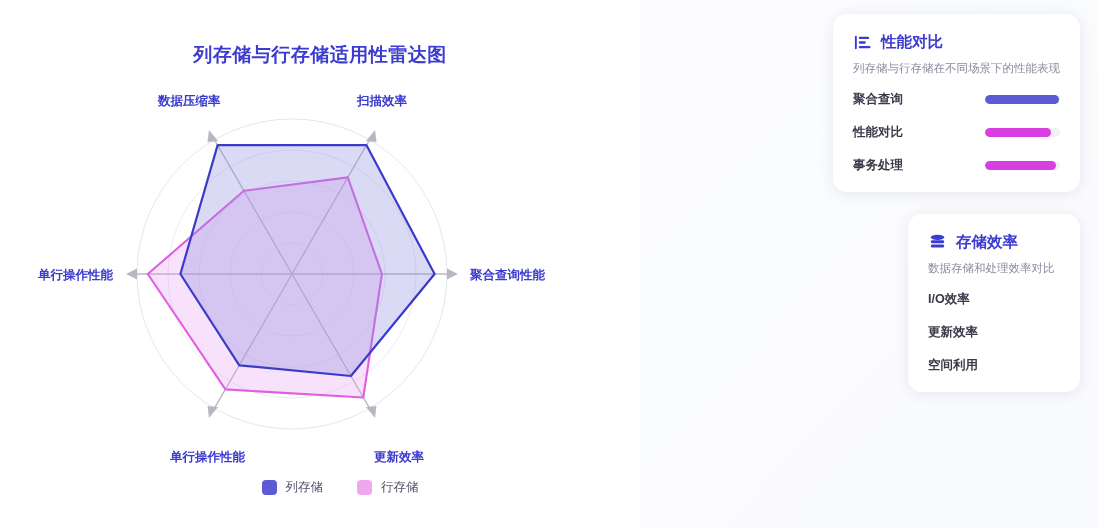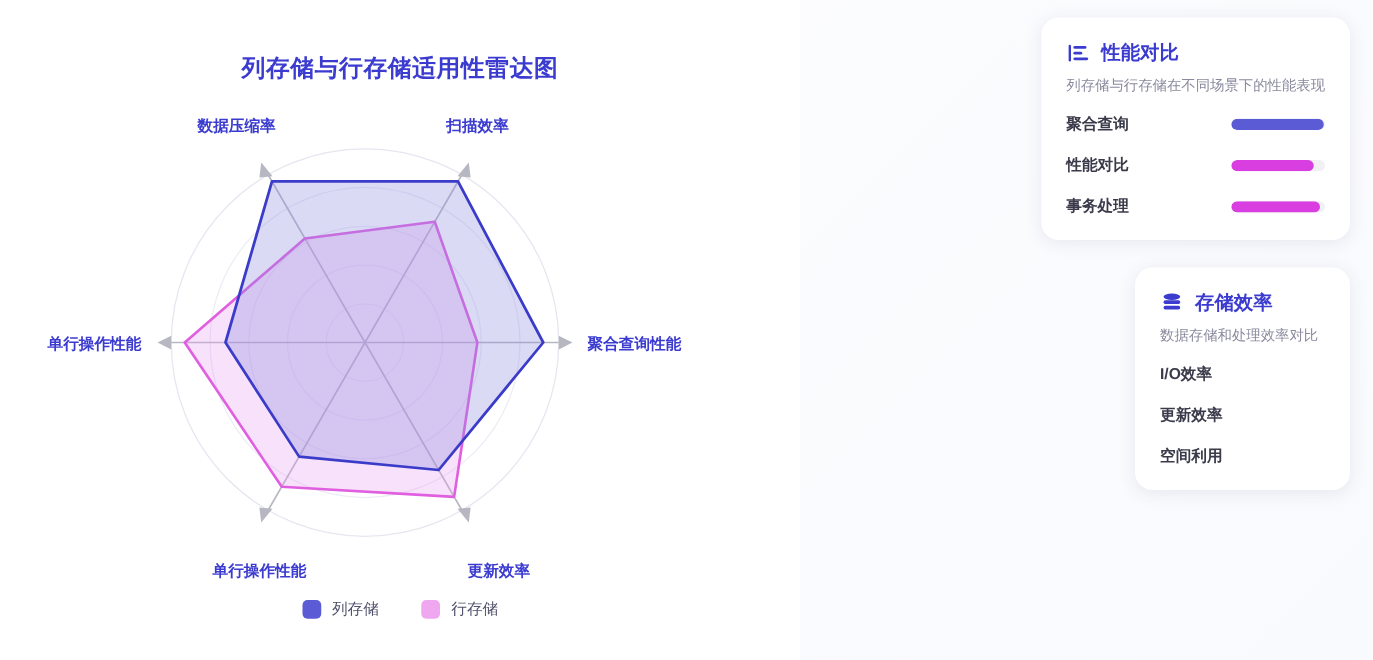--- a/index.html
+++ b/index.html
@@ -48,20 +48,21 @@
   .lbl-agg{ left:470px; top:267px; }
   .lbl-update{ left:374px; top:449px; }
   .lbl-single{ left:170px; top:449px; }
   .lbl-txn{ left:38px; top:267px; }
 
   .legend{
     position:absolute;
     left:0;top:479px;width:640px;
     display:flex;justify-content:center;align-items:center;
     gap:34px;
+    padding-left:20px;
   }
   .legend-item{display:flex;align-items:center;gap:9px;}
   .legend-swatch{
     width:15px;height:15px;border-radius:4px;display:block;
   }
   .legend-text{font-size:12.5px;color:#50506b;}
 
   
   .right-col{
     flex:1;

